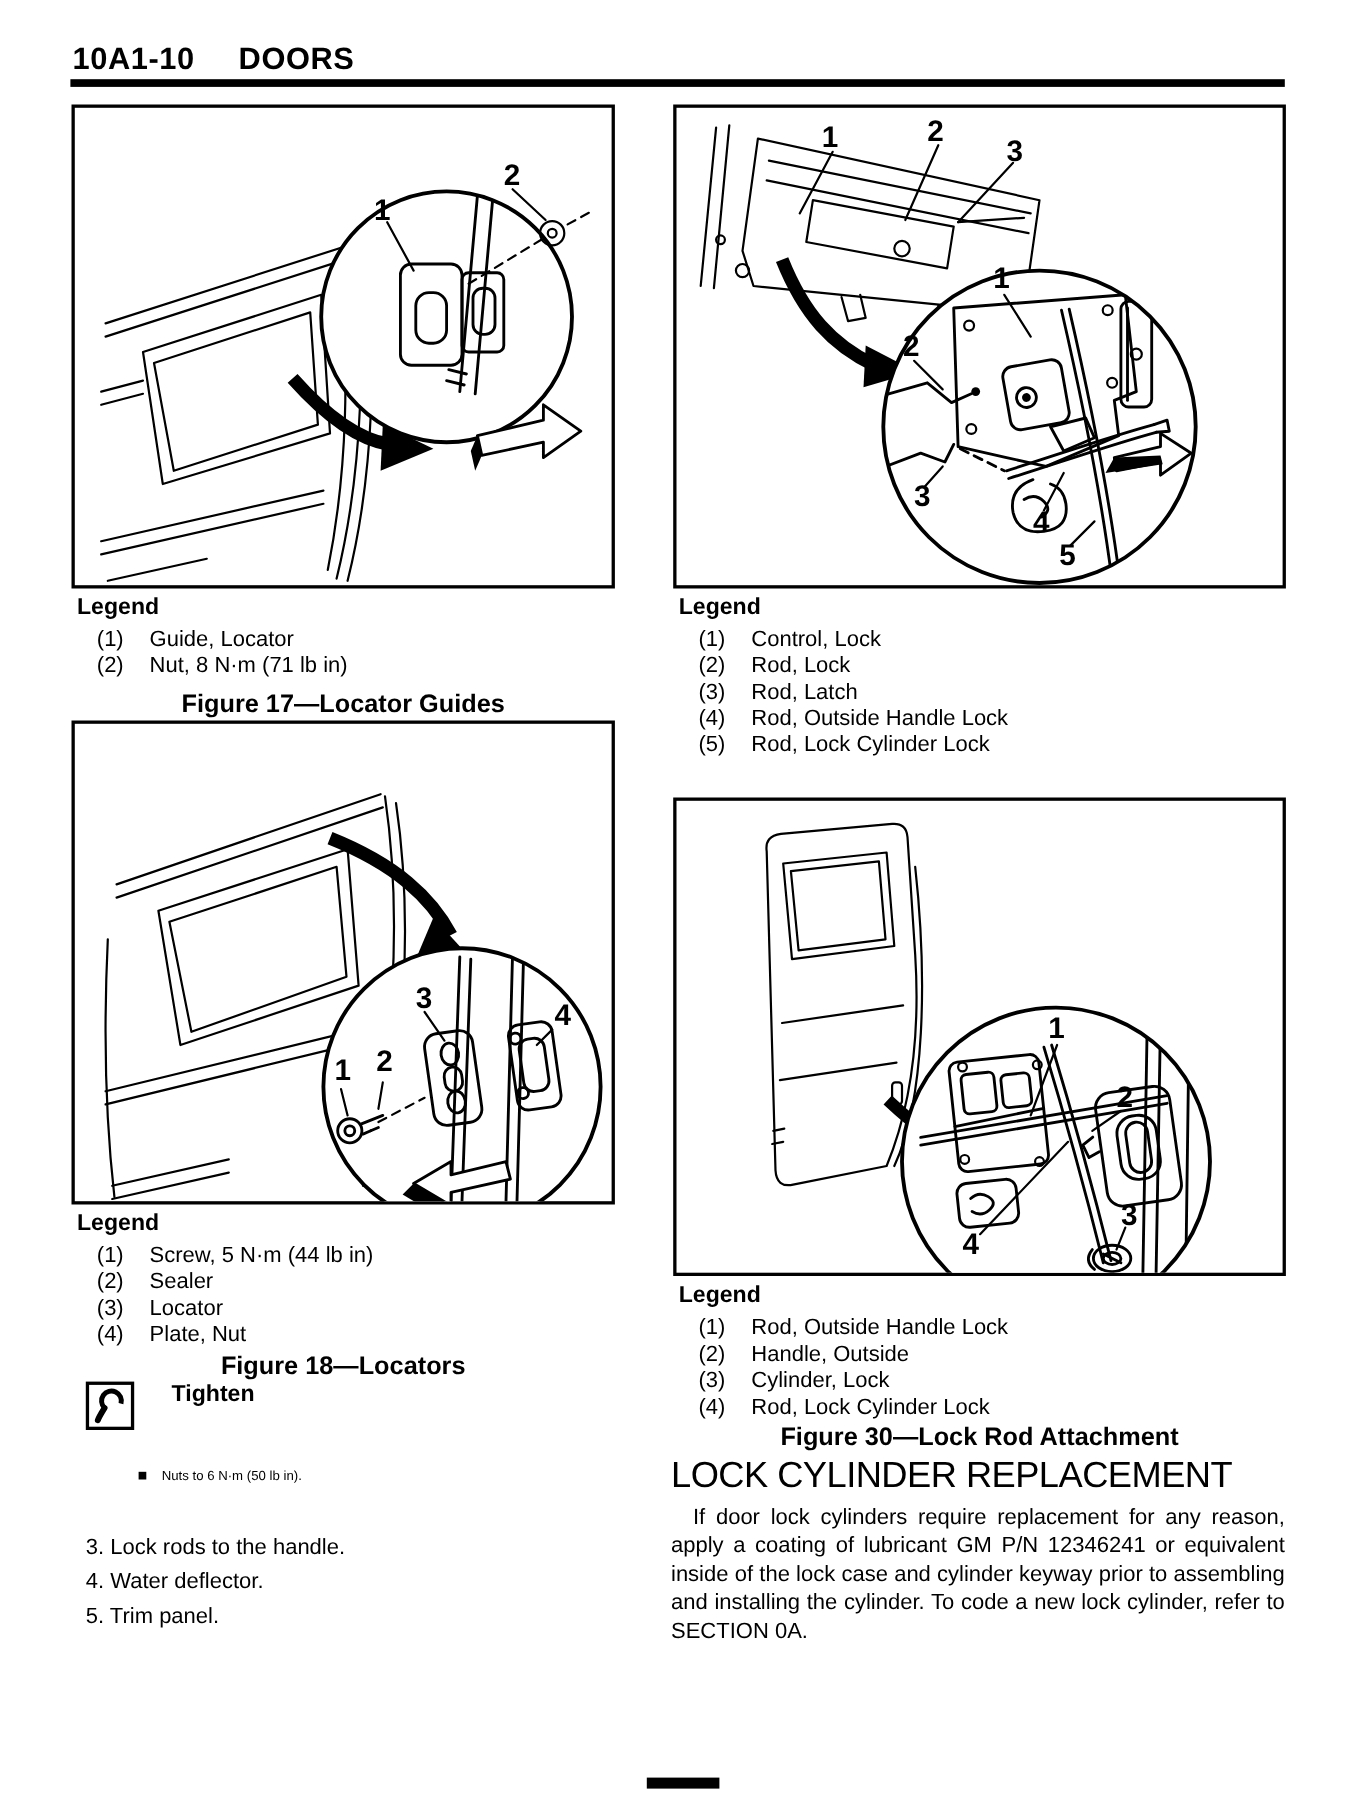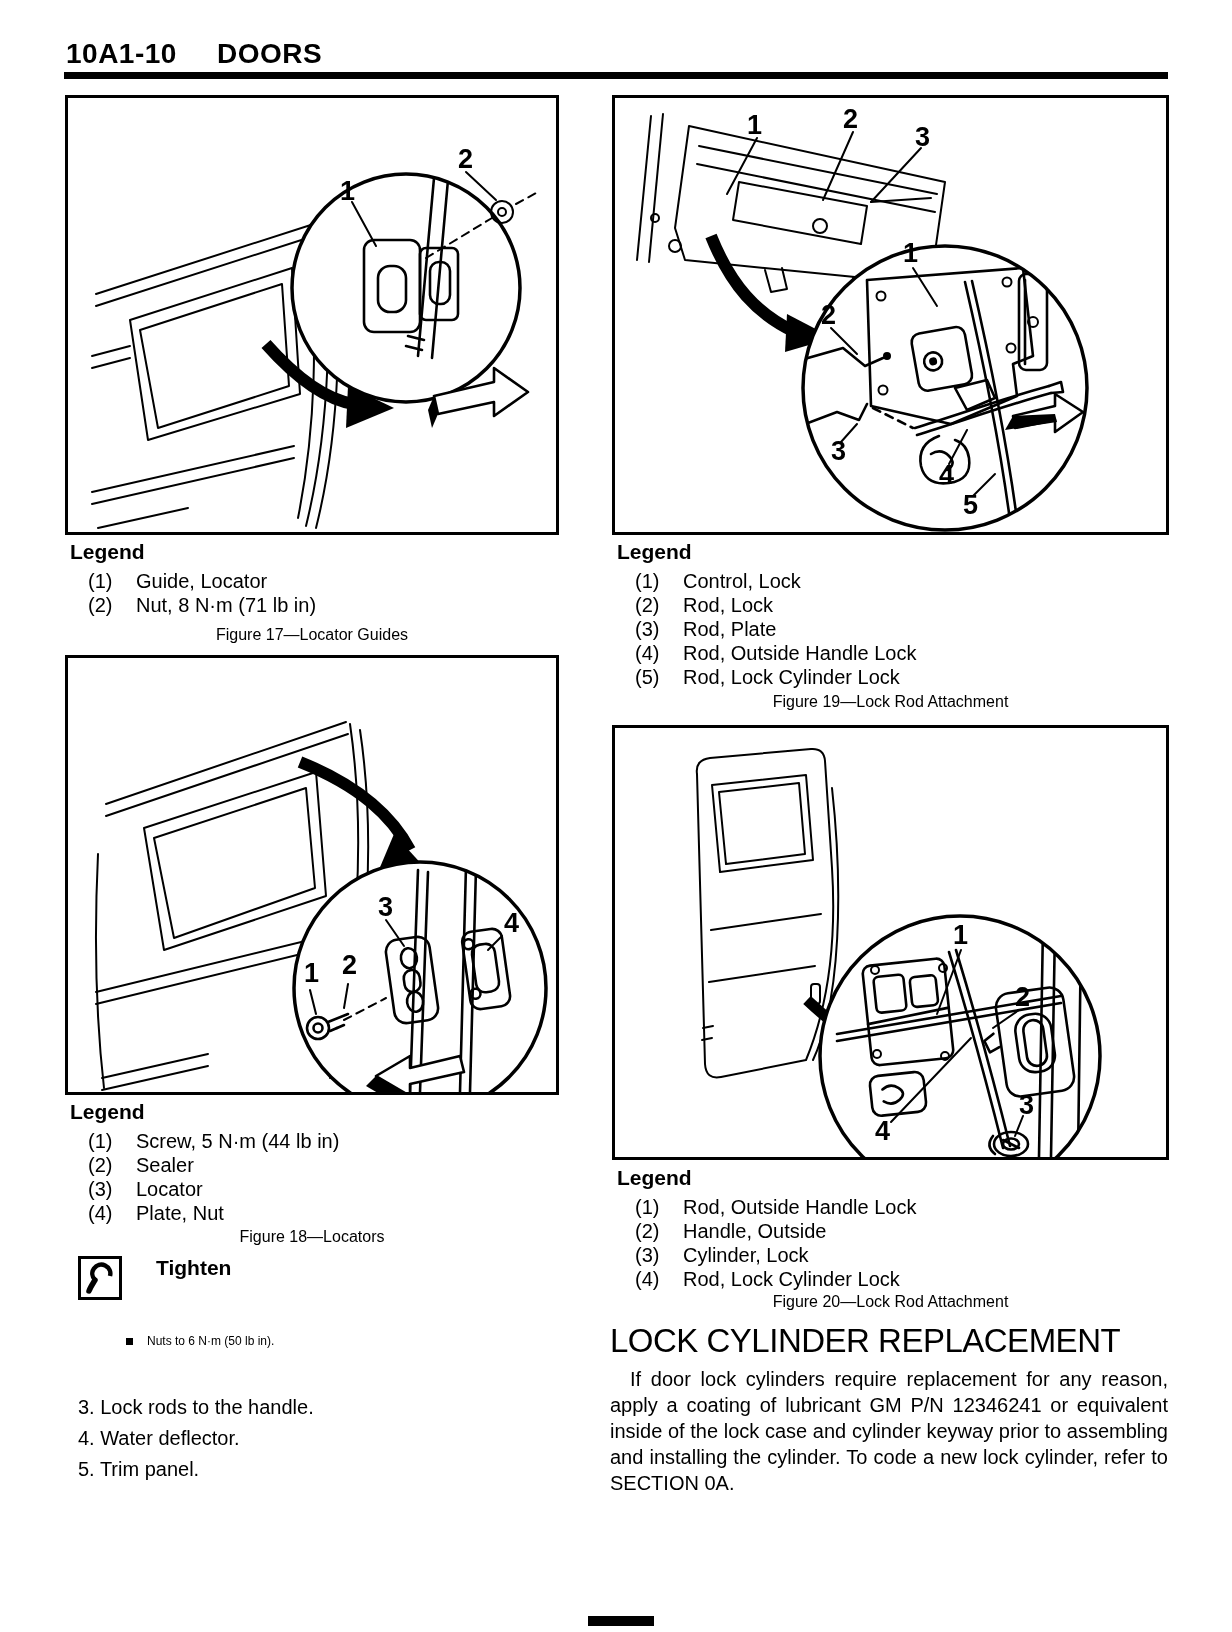--- a/index.html
+++ b/index.html
@@ -23,21 +23,21 @@
   .lens { stroke:#000; stroke-width:3.5; fill:#fff; }
   .dash { stroke-dasharray:8 6; }
   .co { font-family:"Liberation Sans", sans-serif; font-size:27px; font-weight:bold; fill:#000; }
   .blk { fill:#000; stroke:none; }
   .hollow { fill:#fff; stroke:#000; stroke-width:2.6; stroke-linejoin:round; }
 
   .legend-block { position:absolute; width:480px; }
   .legend-title { font-size:21px; font-weight:bold; margin-bottom:5px; }
   .legend-row { display:flex; font-size:20px; line-height:24px; padding-left:18px; }
   .legend-row .num { width:48px; flex:none; }
-  .caption { position:absolute; font-size:16px; font-weight:normal; text-align:center; }
+  .caption { position:absolute; font-size:23px; font-weight:bold; text-align:center; }
 
   #legend17 { left:70px;  top:540px; }
   #cap17    { left:65px;  top:626px; width:494px; }
   #legend19 { left:617px; top:540px; width:540px; }
   #cap19    { left:612px; top:693px; width:557px; }
   #legend18 { left:70px;  top:1100px; }
   #cap18    { left:65px;  top:1228px; width:494px; }
   #legend20 { left:617px; top:1166px; width:540px; }
   #cap20    { left:612px; top:1293px; width:557px; }
 
@@ -212,32 +212,31 @@
     <div class="legend-row">
         <span class="num">(1)</span>
         <span>Control, Lock</span>
       </div>
     <div class="legend-row">
         <span class="num">(2)</span>
         <span>Rod, Lock</span>
       </div>
     <div class="legend-row">
         <span class="num">(3)</span>
-        <span>Rod, Plate</span>
+        <span>Rod, Latch</span>
       </div>
     <div class="legend-row">
         <span class="num">(4)</span>
         <span>Rod, Outside Handle Lock</span>
       </div>
     <div class="legend-row">
         <span class="num">(5)</span>
         <span>Rod, Lock Cylinder Lock</span>
       </div>
   </div>
-  <div class="caption" id="cap19">Figure 19—Lock Rod Attachment</div>
 
   <div class="figbox" id="fig18-box">
     <svg viewBox="0 0 488 434">
       <defs>
           <clipPath id="c18">
             <circle cx="352" cy="330" r="126"></circle>
           </clipPath>
         </defs>
       <g class="sk">
         <path d="M38,146 L278,64"></path>
@@ -420,20 +419,20 @@
       </div>
     <div class="legend-row">
         <span class="num">(3)</span>
         <span>Cylinder, Lock</span>
       </div>
     <div class="legend-row">
         <span class="num">(4)</span>
         <span>Rod, Lock Cylinder Lock</span>
       </div>
   </div>
-  <div class="caption" id="cap20">Figure 20—Lock Rod Attachment</div>
+  <div class="caption" id="cap20">Figure 30—Lock Rod Attachment</div>
 
   <div class="section-heading">LOCK CYLINDER REPLACEMENT</div>
   <div class="section-body">If door lock cylinders require replacement for any reason, apply a coating of lubricant GM P/N 12346241 or equivalent inside of the lock case and cylinder keyway prior to assembling and installing the cylinder. To code a new lock cylinder, refer to SECTION 0A.</div>
 
   <div class="footer-mark"></div>
 
 </div>
 
 </body></html>

